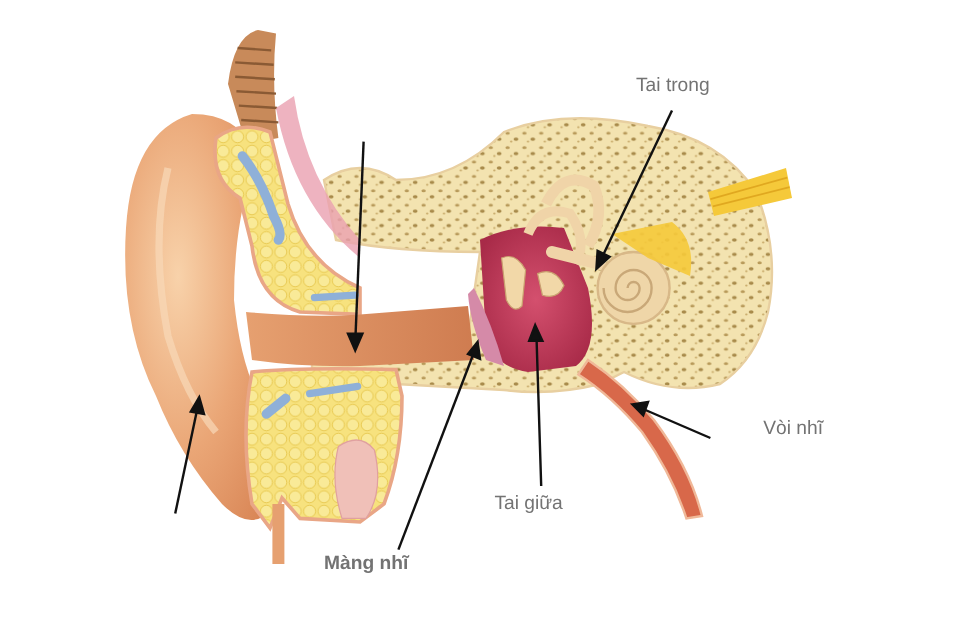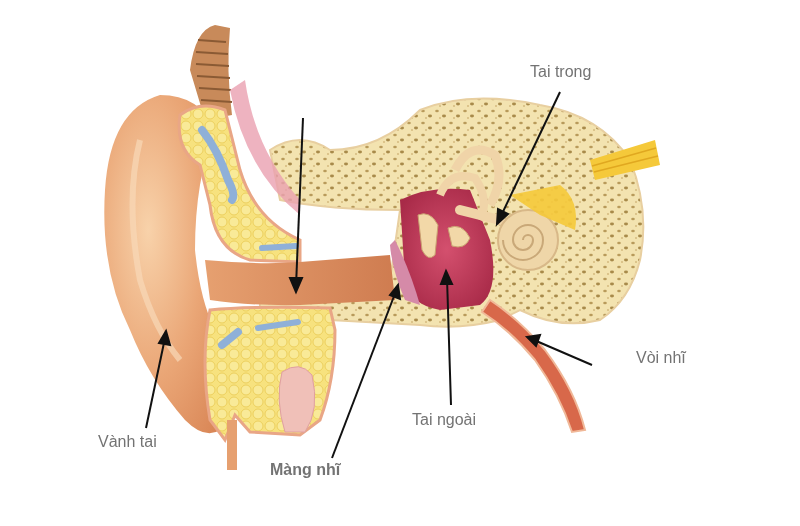--- a/index.html
+++ b/index.html
@@ -102,16 +102,15 @@
       <polygon points="446,271 452,284 441,284"></polygon>
       <line x1="146" y1="428" x2="165" y2="338"></line>
       <polygon points="166,331 170,345 159,343"></polygon>
       <line x1="332" y1="458" x2="396" y2="291"></line>
       <polygon points="398,285 400,299 390,295"></polygon>
     </g>
   </svg>
 
   <div class="label" style="left:530px; top:64px;">Tai trong</div>
   <div class="label" style="left:596px; top:350px;margin-left:40px;">Vòi nhĩ</div>
-  <div class="label" style="left:412px; top:412px;">Tai ngoài</div>
-  <div class="label" style="left:98px; top:434px;">Vành tai</div>
+  <div class="label" style="left:412px; top:412px;">Tai giữa</div>
   <div class="label" style="left:270px; top:462px;font-weight:bold;">Màng nhĩ</div>
 </div>
 
 </body></html>

